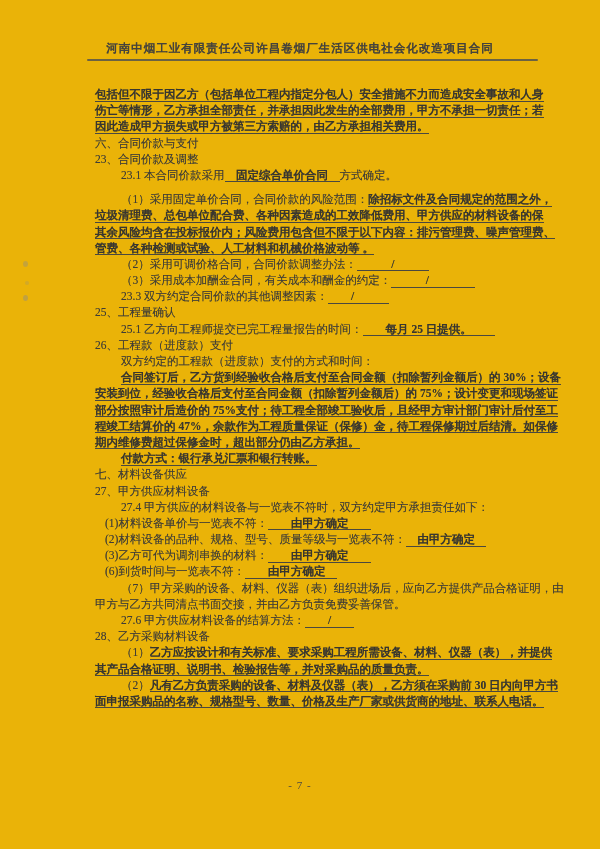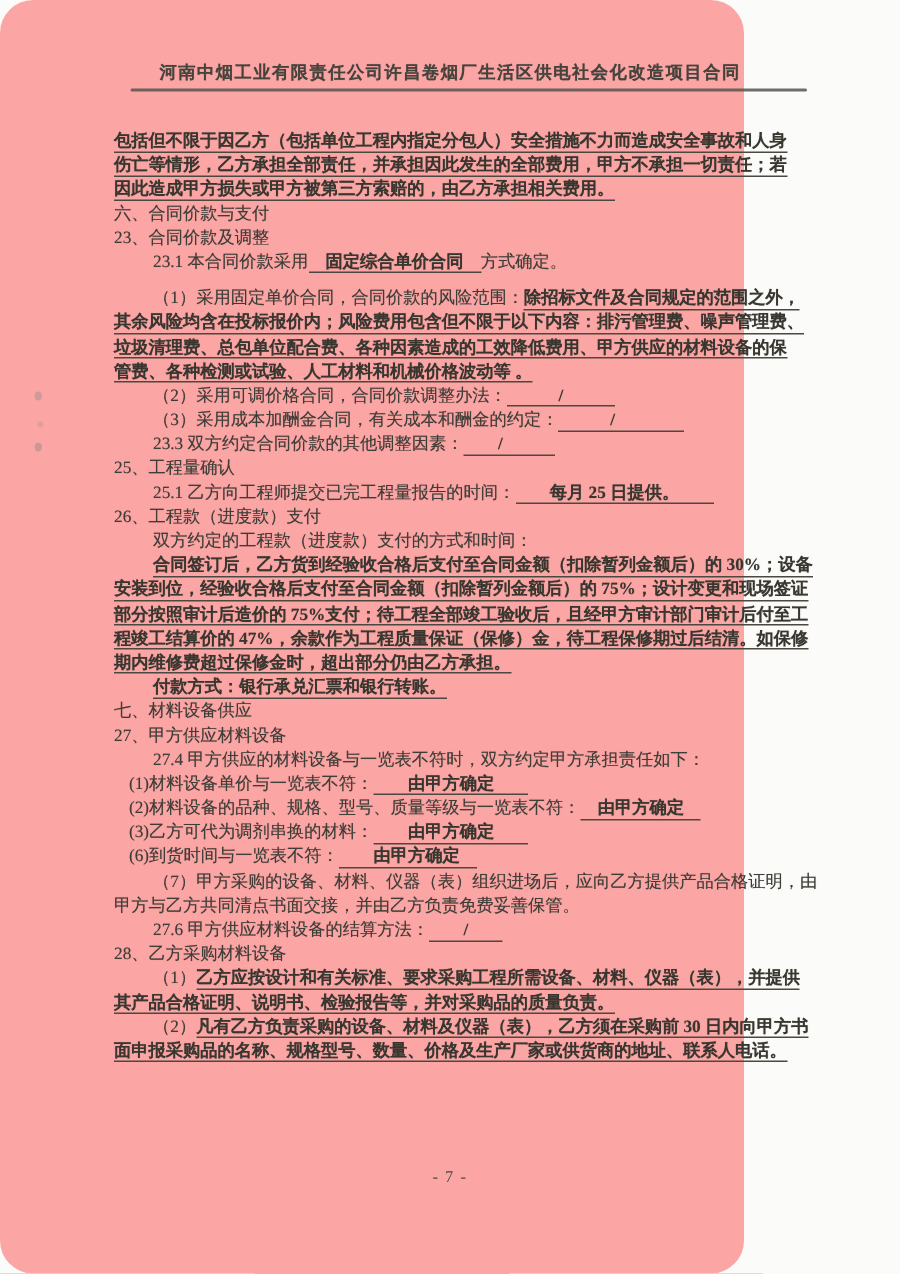--- a/index.html
+++ b/index.html
@@ -3,34 +3,34 @@
 <meta charset="utf-8">
 <style>
   html,body{margin:0;padding:0;}
   body{
     width:600px;height:849px;
     background:#fbfbf9;
     overflow:hidden;
     font-family:"Liberation Serif","DejaVu Serif",serif;
     -webkit-font-smoothing:antialiased;
   }
-  .page{position:relative;width:496px;height:849px;background:#fca5a5;color:var(--ink,#3f3d37);border-radius:22px;}
+  .page{position:relative;width:600px;height:849px;background:#eab308;color:var(--ink,#3f3d37);}
   .header-title{
     position:absolute;top:41px;left:0;width:600px;
     text-align:center;font-size:11.5px;font-weight:bold;
     letter-spacing:1px;color:#45433c;
     text-shadow:0 0 .5px rgba(70,67,60,.55);
     white-space:nowrap;
   }
   .header-rule{
     position:absolute;top:59px;left:87px;width:451px;height:2px;
     background:#55534d;opacity:.85;border-radius:1px;
   }
   .content{
-    position:absolute;top:86px;left:76px;width:460px;
+    position:absolute;top:86px;left:95px;width:460px;
     font-size:11.5px;color:var(--ink,#3f3d37);
     text-shadow:0 0 .5px rgba(66,63,56,.5);
   }
   .line{height:16.2px;line-height:16.2px;white-space:pre;}
   .line.gap{margin-top:8px;}
   .plain{font-weight:normal;}
   .fill{
     font-weight:bold;
     border-bottom:1.2px solid #4a4840;
     padding-bottom:.5px;
@@ -54,22 +54,22 @@
   <div class="header-rule"></div>
 
   <div class="content" id="content">
       <div class="line" style="padding-left: 0px;"><span class="fill">包括但不限于因乙方（包括单位工程内指定分包人）安全措施不力而造成安全事故和人身</span></div>
       <div class="line" style="padding-left: 0px;"><span class="fill">伤亡等情形，乙方承担全部责任，并承担因此发生的全部费用，甲方不承担一切责任；若</span></div>
       <div class="line" style="padding-left: 0px;"><span class="fill">因此造成甲方损失或甲方被第三方索赔的，由乙方承担相关费用。</span></div>
       <div class="line" style="padding-left: 0px;"><span class="plain">六、合同价款与支付</span></div>
       <div class="line" style="padding-left: 0px;"><span class="plain">23、合同价款及调整</span></div>
       <div class="line" style="padding-left: 26px;"><span class="plain">23.1 本合同价款采用</span><span class="fill">　固定综合单价合同　</span><span class="plain">方式确定。</span></div>
       <div class="line gap" style="padding-left: 26px;"><span class="plain">（1）采用固定单价合同，合同价款的风险范围：</span><span class="fill">除招标文件及合同规定的范围之外，</span></div>
+      <div class="line" style="padding-left: 0px;"><span class="fill">垃圾清理费、总包单位配合费、各种因素造成的工效降低费用、甲方供应的材料设备的保</span></div>
       <div class="line" style="padding-left: 0px;"><span class="fill">其余风险均含在投标报价内；风险费用包含但不限于以下内容：排污管理费、噪声管理费、</span></div>
-      <div class="line" style="padding-left: 0px;"><span class="fill">垃圾清理费、总包单位配合费、各种因素造成的工效降低费用、甲方供应的材料设备的保</span></div>
       <div class="line" style="padding-left: 0px;"><span class="fill">管费、各种检测或试验、人工材料和机械价格波动等 。</span></div>
       <div class="line" style="padding-left: 26px;"><span class="plain">（2）采用可调价格合同，合同价款调整办法：</span><span class="fill">　　　/　　　</span></div>
       <div class="line" style="padding-left: 26px;"><span class="plain">（3）采用成本加酬金合同，有关成本和酬金的约定：</span><span class="fill">　　　/　　　　</span></div>
       <div class="line" style="padding-left: 26px;"><span class="plain">23.3 双方约定合同价款的其他调整因素：</span><span class="fill">　　/　　　</span></div>
       <div class="line" style="padding-left: 0px;"><span class="plain">25、工程量确认</span></div>
       <div class="line" style="padding-left: 26px;"><span class="plain">25.1 乙方向工程师提交已完工程量报告的时间：</span><span class="fill">　　每月 25 日提供。　　</span></div>
       <div class="line" style="padding-left: 0px;"><span class="plain">26、工程款（进度款）支付</span></div>
       <div class="line" style="padding-left: 26px;"><span class="plain">双方约定的工程款（进度款）支付的方式和时间：</span></div>
       <div class="line" style="padding-left: 26px;"><span class="fill">合同签订后，乙方货到经验收合格后支付至合同金额（扣除暂列金额后）的 30%；设备</span></div>
       <div class="line" style="padding-left: 0px;"><span class="fill">安装到位，经验收合格后支付至合同金额（扣除暂列金额后）的 75%；设计变更和现场签证</span></div>

